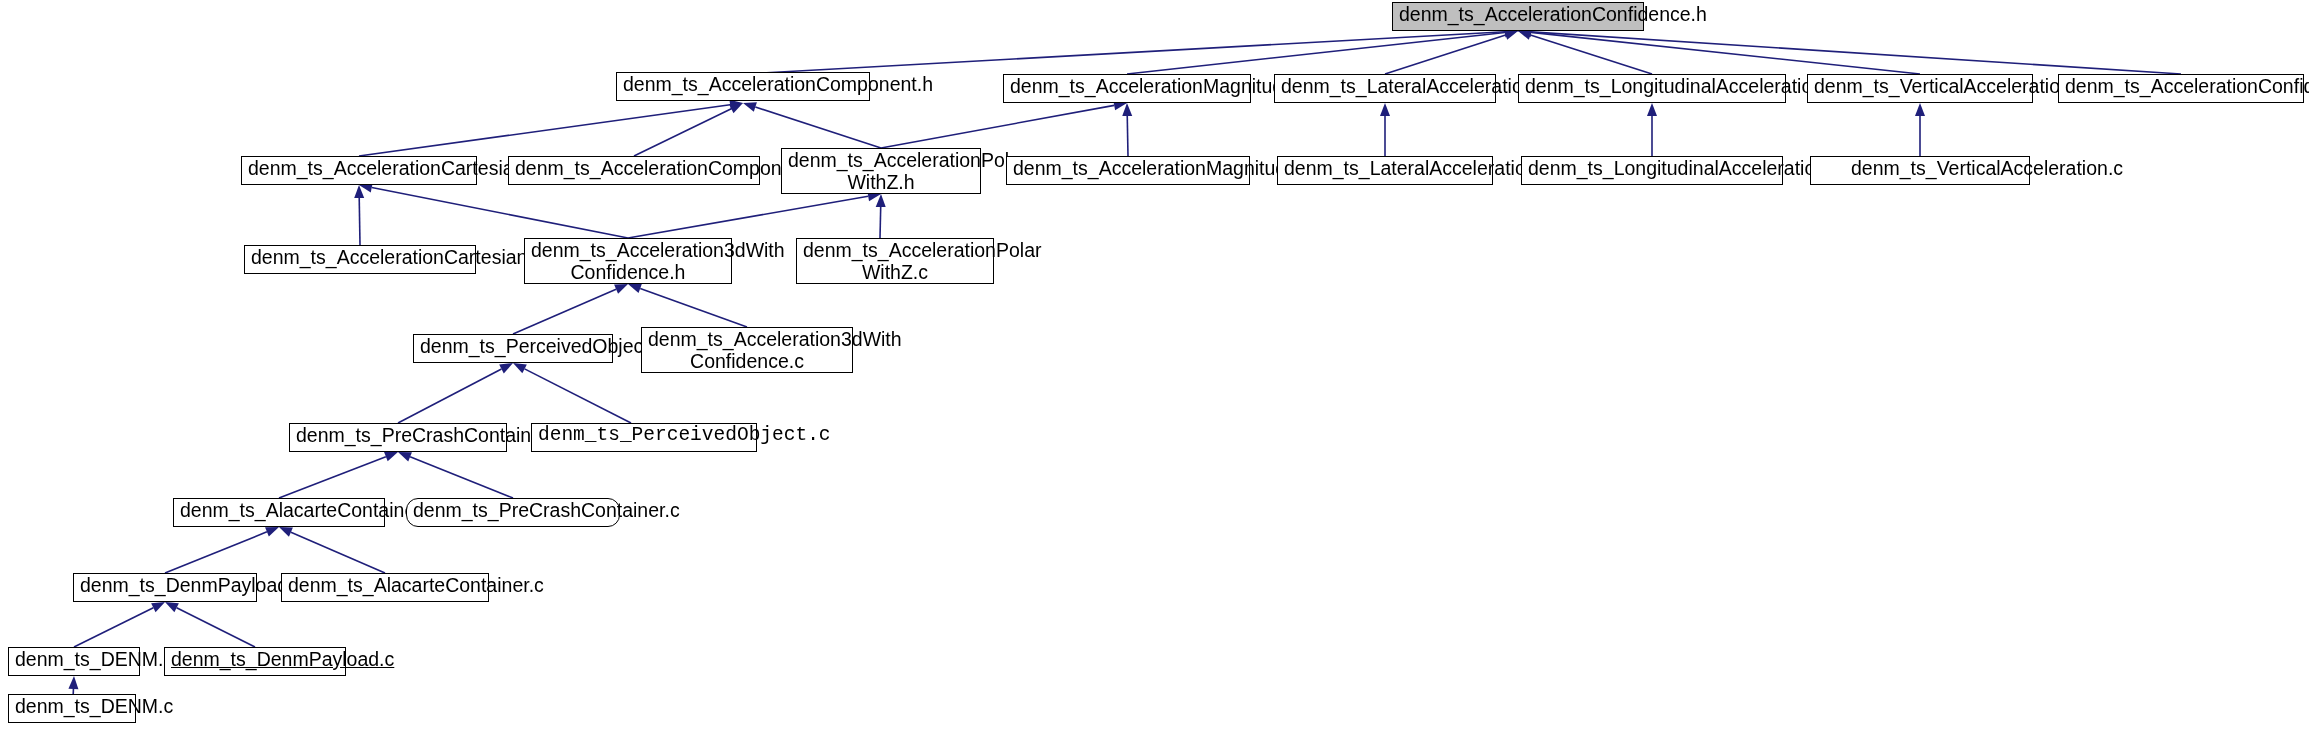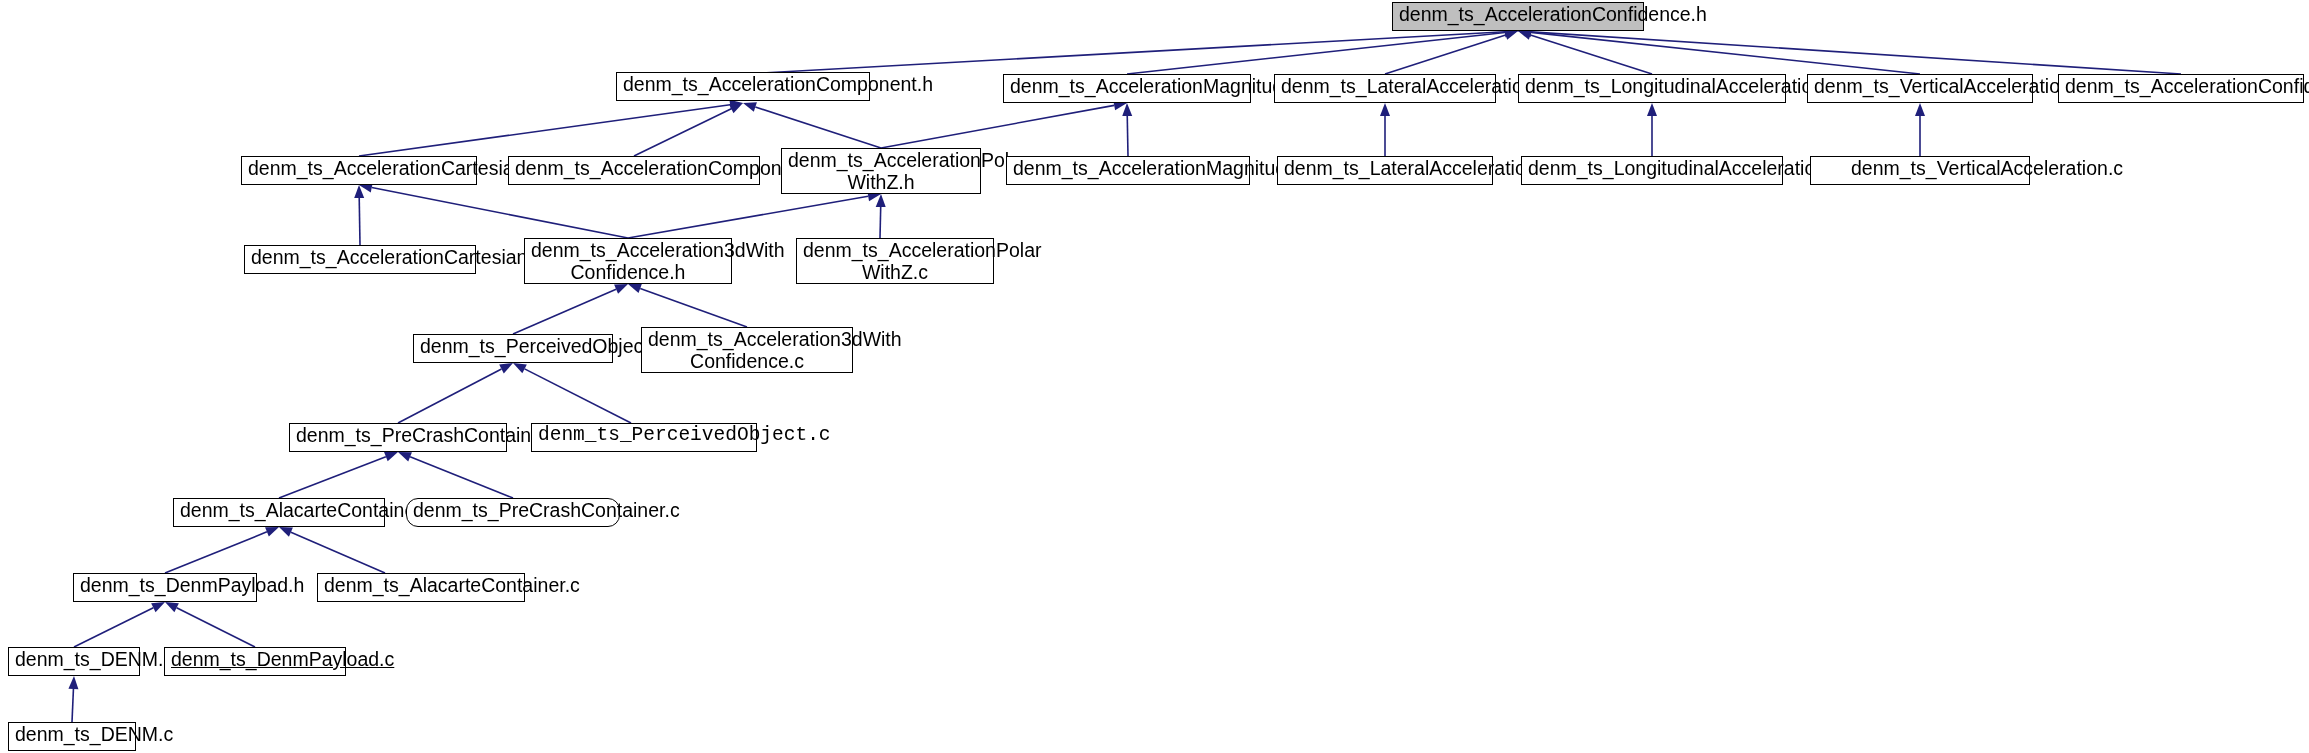--- a/index.html
+++ b/index.html
@@ -129,18 +129,18 @@
       <div class="node twoline" style="left: 796px; top: 238px; width: 198px; height: 46px;"><span class="node-label">denm_ts_AccelerationPolar
 WithZ.c</span></div>
       <div class="node" style="left: 413px; top: 334px; width: 200px; height: 29px;"><span class="node-label">denm_ts_PerceivedObject.h</span></div>
       <div class="node twoline" style="left: 641px; top: 327px; width: 212px; height: 46px;"><span class="node-label">denm_ts_Acceleration3dWith
 Confidence.c</span></div>
       <div class="node" style="left: 289px; top: 423px; width: 218px; height: 29px;"><span class="node-label">denm_ts_PreCrashContainer.h</span></div>
       <div class="node" style="left: 531px; top: 423px; width: 226px; height: 29px; font-family: Liberation Mono, monospace;"><span class="node-label">denm_ts_PerceivedObject.c</span></div>
       <div class="node" style="left: 173px; top: 498px; width: 212px; height: 29px;"><span class="node-label">denm_ts_AlacarteContainer.h</span></div>
       <div class="node" style="left: 406px; top: 498px; width: 214px; height: 29px; border-radius: 12px;"><span class="node-label">denm_ts_PreCrashContainer.c</span></div>
       <div class="node" style="left: 73px; top: 573px; width: 184px; height: 29px;"><span class="node-label">denm_ts_DenmPayload.h</span></div>
-      <div class="node" style="left: 281px; top: 573px; width: 208px; height: 29px; margin-left: 36px;"><span class="node-label">denm_ts_AlacarteContainer.c</span></div>
+      <div class="node" style="left: 281px; top: 573px; width: 208px; height: 29px;"><span class="node-label">denm_ts_AlacarteContainer.c</span></div>
       <div class="node" style="left: 8px; top: 647px; width: 132px; height: 29px;"><span class="node-label">denm_ts_DENM.h</span></div>
       <div class="node" style="left: 164px; top: 647px; width: 182px; height: 29px; text-decoration: underline;"><span class="node-label">denm_ts_DenmPayload.c</span></div>
-      <div class="node" style="left: 8px; top: 722px; width: 128px; height: 29px;"><span class="node-label">denm_ts_DENM.c</span></div>
+      <div class="node" style="left: 8px; top: 694px; width: 128px; height: 29px;"><span class="node-label">denm_ts_DENM.c</span></div>
     </div>
 </div>
 
 </body></html>

